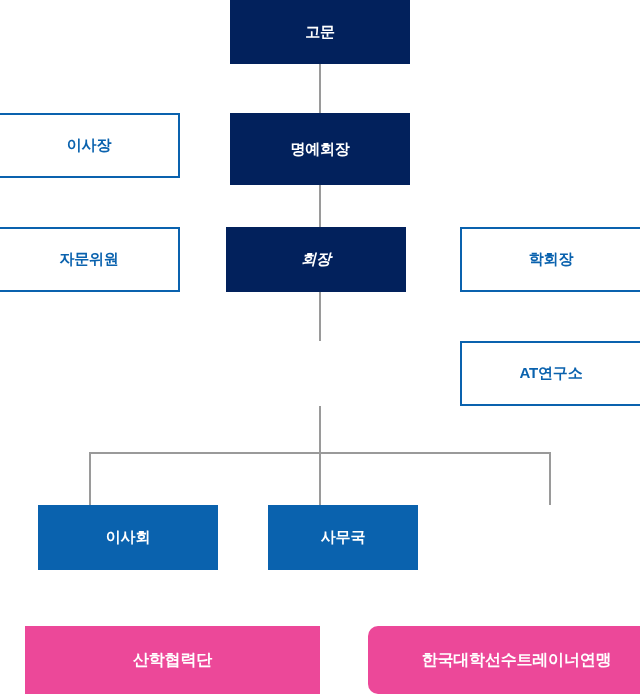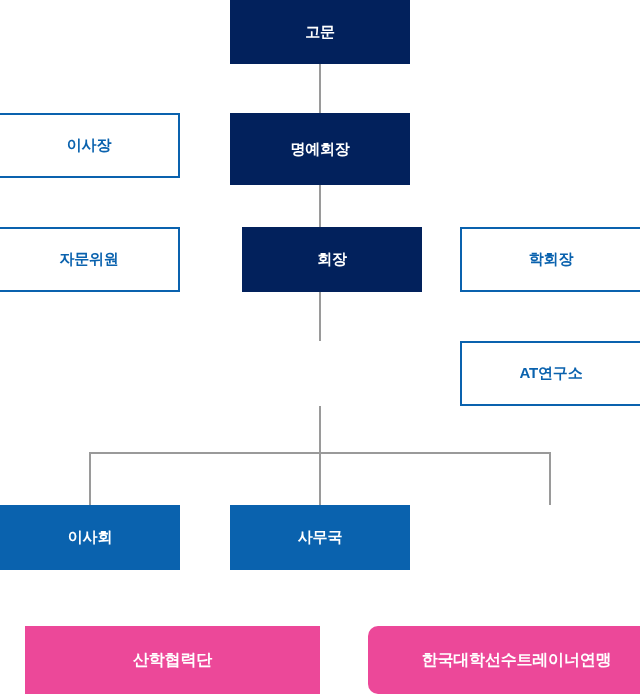--- a/index.html
+++ b/index.html
@@ -54,20 +54,21 @@
   .node.outline {
     background: #ffffff;
     color: #0A62AE;
     border: 2px solid #0A62AE;
   }
 
   .node.blue {
     background: #0A62AE;
     color: #ffffff;
     border: none;
+    margin-left: 38px;
   }
 
   .node.lightblue {
     background: #ec4899;
     color: #ffffff;
     border: none;
     font-size: 16px;
     margin-left: 25px;
   }
 </style>
@@ -91,29 +92,29 @@
   <div class="conn-v" style="left:549px; top:452px; height:53px;"></div>
 
   <div class="node navy" style="left:230px; top:0px; width:180px; height:64px;">고문</div>
 
   <div class="node outline" style="left:-2px; top:113px; width:182px; height:65px;">이사장</div>
 
   <div class="node navy" style="left:230px; top:113px; width:180px; height:72px;">명예회장</div>
 
   <div class="node outline" style="left:-2px; top:227px; width:182px; height:65px;">자문위원</div>
 
-  <div class="node navy" style="left:242px; top:227px; width:180px; height:65px;">회장</div>
+  <div class="node navy" style="left:226px; top:227px; width:180px; height:65px;font-style:italic;">회장</div>
 
   <div class="node outline" style="left:460px; top:227px; width:182px; height:65px;">학회장</div>
 
 
   <div class="node outline" style="left:460px; top:341px; width:182px; height:65px;">AT연구소</div>
 
   <div class="node blue" style="left:0px; top:505px; width:180px; height:65px;">이사회</div>
 
-  <div class="node blue" style="left:230px; top:505px; width:180px; height:65px;">사무국</div>
+  <div class="node blue" style="left:230px; top:505px; width:150px; height:65px;">사무국</div>
 
 
   <div class="node lightblue" style="left:0px; top:626px; width:295px; height:68px;">산학협력단</div>
 
   <div class="node lightblue" style="left:343px; top:626px; width:297px; height:68px;border-radius:10px;">한국대학선수트레이너연맹</div>
 
 </div>
 
 </body></html>

